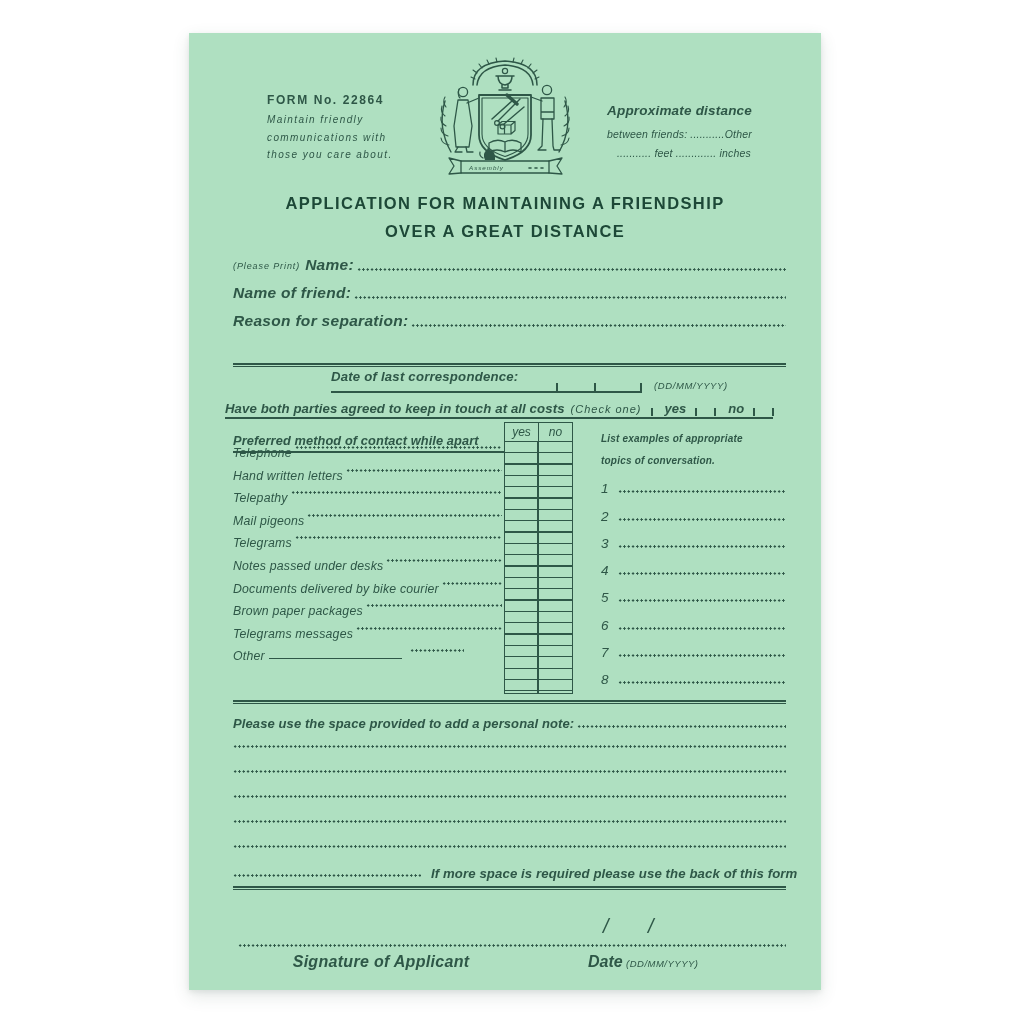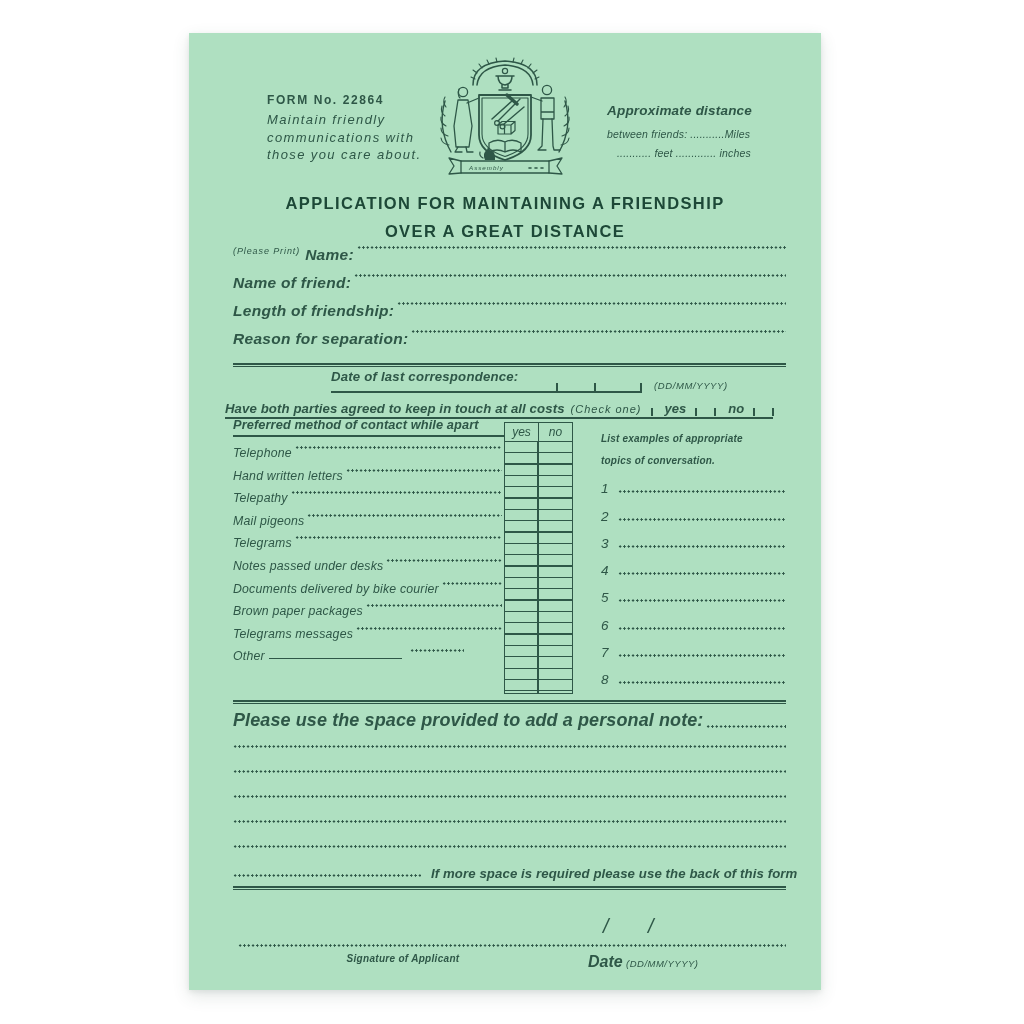--- a/index.html
+++ b/index.html
@@ -13,39 +13,39 @@
     font-family:"Liberation Sans", sans-serif;}
   .stage{position:relative;width:1024px;height:1024px;background:var(--bg);}
   .paper{position:absolute;left:189px;top:33px;width:632px;height:957px;
     background:var(--paper);color:var(--ink);
     box-shadow:0 6px 16px rgba(60,85,70,.14), 0 2px 5px rgba(60,85,70,.10);padding-left:24px;}
   .abs{position:absolute;}
 
   
   .form-info{left:78px;top:60px;width:190px;}
   .fi-l1{font-size:12px;font-weight:bold;letter-spacing:1.6px;margin-bottom:4px;}
-  .fi-l{font-style:italic;font-size:13px;letter-spacing:1.4px;line-height:17.5px;}
+  .fi-l{font-style:italic;font-size:10px;letter-spacing:1.4px;line-height:17.5px;}
   .crest{left:240px;top:22px;width:152px;height:136px;color:var(--ink);}
   .distance{left:418px;top:70px;width:180px;}
   .d-title{font-weight:bold;font-style:italic;font-size:13.5px;letter-spacing:.2px;margin-bottom:7px;}
   .d-line{font-style:italic;font-size:10.5px;line-height:19px;letter-spacing:.2px;}
   .d-line.indent{padding-left:10px;}
 
   .title{left:0;top:157px;width:100%;text-align:center;font-weight:bold;
     font-size:16.5px;letter-spacing:1.4px;line-height:27.5px;color:var(--ink-dark);}
 
   
   .dots{height:3px;background-image:radial-gradient(circle, var(--ink) 1.05px, rgba(0,0,0,0) 1.2px);
     background-size:4.3px 3px;background-repeat:repeat-x;background-position:left center;}
   .leader{flex:1;margin:0 0 3px 3px;}
   .tick{width:2px;height:8px;background:var(--ink);flex:none;}
 
   
   .fields{left:44px;top:213px;width:553px;}
-  .frow{display:flex;height:28px;}
+  .frow{display:flex;align-items:flex-end;height:28px;}
   .pp{font-style:italic;font-size:9px;letter-spacing:.9px;margin:0 5px 3px 0;}
   .flabel{font-style:italic;font-weight:bold;font-size:15.5px;letter-spacing:.3px;}
 
   .dbl{left:44px;width:553px;height:4px;border-top:2.2px solid var(--ink);
     border-bottom:1.4px solid var(--ink);}
 
   
   .date-row{left:44px;top:336px;width:553px;height:24px;display:flex;align-items:flex-end;}
   .date-spacer{width:98px;flex:none;}
   .date-box{position:relative;width:311px;flex:none;border-bottom:2px solid var(--ink);
@@ -58,21 +58,21 @@
   
   .agree-row{left:36px;top:362px;width:548px;height:24px;border-bottom:2px solid var(--ink);
     display:flex;align-items:flex-end;padding-bottom:1px;}
   .q{font-style:italic;font-weight:bold;font-size:13.2px;letter-spacing:.1px;white-space:nowrap;}
   .co{font-style:italic;font-size:11px;letter-spacing:1px;margin:0 0 1px 6px;white-space:nowrap;}
   .yn-word{font-style:italic;font-weight:bold;font-size:13px;margin:0 0 0 12px;}
   .agree-row .tick{margin-left:9px;}
   .agree-row .tick.g{margin-left:17px;}
 
   
-  .pm-header{left:44px;top:384px;width:271px;height:20px;border-bottom:2px solid var(--ink);
+  .pm-header{left:44px;top:400px;width:271px;height:20px;border-bottom:2px solid var(--ink);
     font-style:italic;font-weight:bold;font-size:12.8px;letter-spacing:.1px;}
   .yn{left:315px;top:389px;width:69px;height:272px;border:1.8px solid var(--ink);}
   .yn-head{display:flex;height:19px;border-bottom:1.6px solid var(--ink);}
   .yn-cell{flex:1;text-align:center;font-style:italic;font-size:12px;line-height:18px;}
   .yn-cell + .yn-cell{border-left:1.6px solid var(--ink);}
   .yn-body{position:absolute;top:19px;bottom:0;left:0;right:0;
     background-image:
       linear-gradient(90deg, rgba(0,0,0,0) 0 32px, var(--ink) 32px 33.6px, rgba(0,0,0,0) 33.6px),
       repeating-linear-gradient(180deg, rgba(0,0,0,0) 0 10.05px, var(--ink) 10.05px 11.34px);}
   .pm-rows{left:44px;top:413px;width:269px;}
@@ -83,33 +83,33 @@
 
   
   .topics{left:412px;top:395px;width:185px;}
   .tp-title{font-style:italic;font-weight:bold;font-size:10px;line-height:21.5px;letter-spacing:.2px;}
   .tp-rows{margin-top:-2px;}
   .tp-row{display:flex;align-items:flex-end;height:27.3px;}
   .tp-num{font-style:italic;font-size:13.5px;width:14px;flex:none;}
 
   
   .note-row{left:44px;top:674px;width:553px;height:24px;display:flex;align-items:flex-end;}
-  .note-label{font-style:italic;font-weight:bold;font-size:18px;letter-spacing:.1px;white-space:nowrap;}
+  .note-label{font-style:italic;font-weight:bold;font-size:13px;letter-spacing:.1px;white-space:nowrap;}
   .dothr{left:44px;width:553px;height:3px;}
   .more-row{left:44px;top:828px;width:553px;height:20px;display:flex;align-items:flex-end;}
   .more-dots{width:188px;flex:none;margin-bottom:4px;}
   .more-text{font-style:italic;font-weight:bold;font-size:13.2px;letter-spacing:.1px;margin-left:10px;white-space:nowrap;margin-top:8px;}
 
   
   .slash{font-style:italic;font-size:20px;color:var(--ink);}
   .slash1{left:414px;top:882px;}
   .slash2{left:459px;top:882px;}
   .sig-dots{left:49px;top:911px;width:548px;height:3px;}
-  .sig-label{left:124px;top:920px;width:180px;text-align:center;font-style:italic;
-    font-weight:bold;font-size:10px;letter-spacing:.3px;}
+  .sig-label{left:102px;top:920px;width:180px;text-align:center;font-style:italic;
+    font-weight:bold;font-size:16px;letter-spacing:.3px;}
   .date-word{left:399px;top:920px;font-style:italic;font-weight:bold;font-size:16px;}
   .date-fmt2{left:437px;top:925px;font-style:italic;font-size:9.5px;letter-spacing:.5px;}
 
   svg text{fill:var(--ink);stroke:none;}
 </style>
 </head>
 <body>
 
 <div class="stage">
   <div class="paper">
@@ -166,41 +166,37 @@
           <path d="M32,106 H120 M32,118 H120 M32,106 V118 M120,106 V118" stroke-width="1.3"></path>
           <path d="M32,106 L20,103 L25,111 L20,119 L32,118 M120,106 L133,103 L128,111 L133,119 L120,118" stroke-width="1.3"></path>
           <path d="M100,113 h2 M106,113 h2 M112,113 h2" stroke-width="1.6"></path>
         </g>
         <text x="40" y="115" font-size="6.2" font-style="italic" letter-spacing="1">Assembly</text>
       </svg>
     </div>
 
     <div class="abs distance">
       <div class="d-title">Approximate distance</div>
-      <div class="d-line">between friends: ...........Miles</div>
+      <div class="d-line">between friends: ...........Other</div>
       <div class="d-line indent">........... feet ............. inches</div>
     </div>
 
     <div class="abs title">
       <div>APPLICATION FOR MAINTAINING A FRIENDSHIP</div>
       <div>OVER A GREAT DISTANCE</div>
     </div>
 
     <div class="abs fields">
       <div class="frow">
         <span class="pp">(Please Print)</span>
         <span class="flabel">Name:</span>
         <span class="leader dots"></span>
       </div>
       <div class="frow">
         <span class="flabel">Name of friend:</span>
-        <span class="leader dots"></span>
-      </div>
-      <div class="frow">
-        <span class="flabel">Length of friendship:</span>
         <span class="leader dots"></span>
       </div>
       <div class="frow">
         <span class="flabel">Reason for separation:</span>
         <span class="leader dots"></span>
       </div>
     </div>
 
     <div class="abs dbl" style="top:330px;"></div>
 

